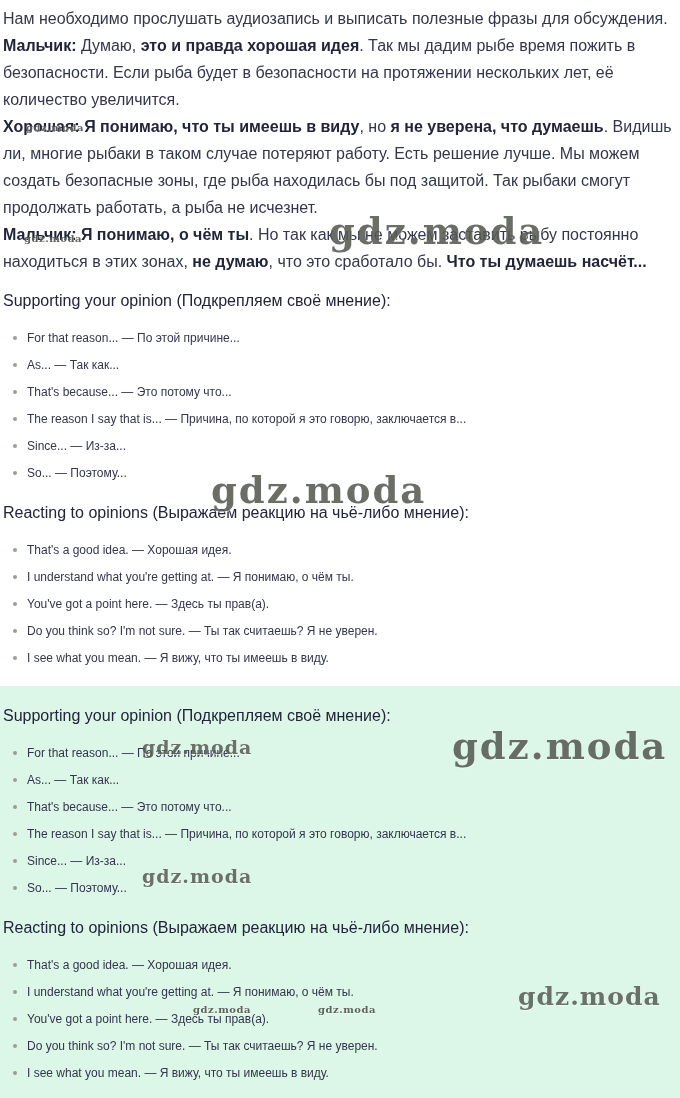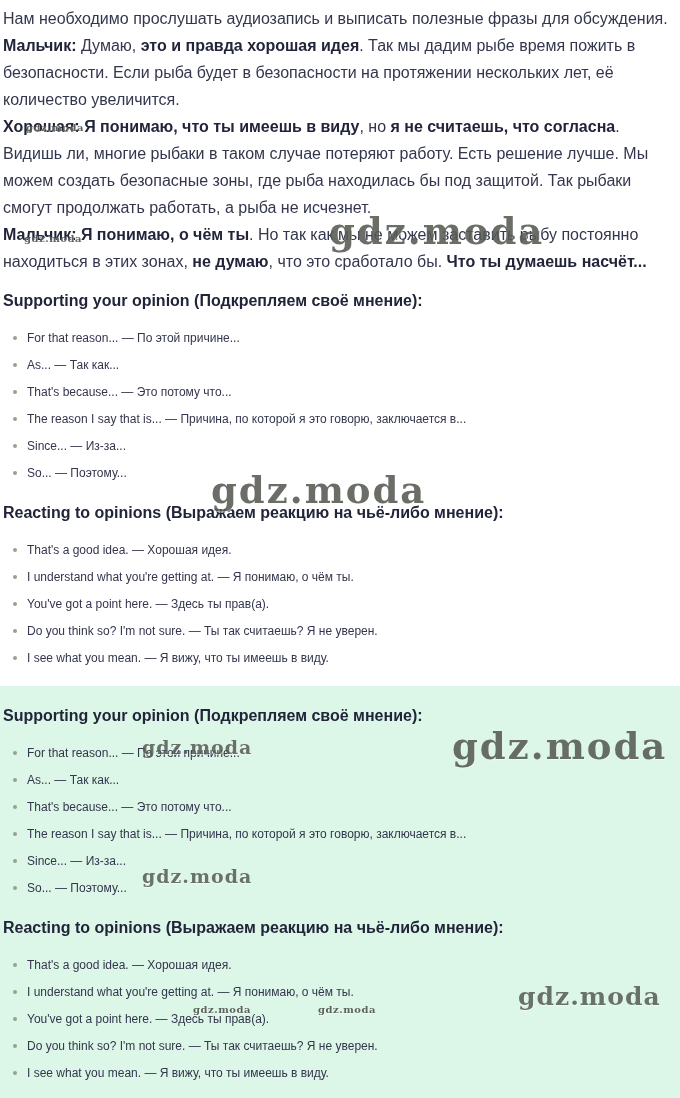--- a/index.html
+++ b/index.html
@@ -8,21 +8,21 @@
     background:#ffffff;
     font-family:"Liberation Sans", sans-serif;
     color:#33364c;
   }
   .page { position:relative; width:680px; height:1098px; }
   .content-white { padding:5px 4px 0 3px; }
   .para { margin:0; font-size:16px; line-height:27px; }
   .b { font-weight:bold; color:#22253a; }
   .phrase-heading {
     margin:12px 0 0 0; font-size:16px; line-height:27px;
-    font-weight:bold; color:#22253a;
+    font-weight:normal; color:#22253a;
   }
   .phrase-list { list-style:none; margin:11px 0 0 0; padding:0; }
   .phrase-list li {
     position:relative; padding-left:24px;
     font-size:12px; line-height:27px;
   }
   .dot {
     position:absolute; left:10px; top:11px;
     width:4px; height:4px; border-radius:50%;
     background:#9aa08f;
@@ -59,21 +59,21 @@
 <body>
 
 <div class="page">
 
   <div class="content-white">
 
     <p class="para"><span>Нам необходимо прослушать аудиозапись и выписать полезные фразы для обсуждения.</span></p>
 
     <p class="para"><span class="b">Мальчик:</span><span> Думаю, </span><span class="b">это и правда хорошая идея</span><span>. Так мы дадим рыбе время пожить в безопасности. Если рыба будет в безопасности на протяжении нескольких лет, её количество увеличится.</span></p>
 
-    <p class="para"><span class="b">Хорошая: Я понимаю, что ты имеешь в виду</span><span>, но </span><span class="b">я не считаешь, что согласна</span><span>. Видишь ли, многие рыбаки в таком случае потеряют работу. Есть решение лучше. Мы можем создать безопасные зоны, где рыба находилась бы под защитой. Так рыбаки смогут продолжать работать, а рыба не исчезнет.</span></p>
+    <p class="para"><span class="b">Хорошая: Я понимаю, что ты имеешь в виду</span><span>, но </span><span class="b">я не уверена, что думаешь</span><span>. Видишь ли, многие рыбаки в таком случае потеряют работу. Есть решение лучше. Мы можем создать безопасные зоны, где рыба находилась бы под защитой. Так рыбаки смогут продолжать работать, а рыба не исчезнет.</span></p>
 
     <p class="para"><span class="b">Мальчик: Я понимаю, о чём ты</span><span>. Но так как мы не можем заставить рыбу постоянно находиться в этих зонах, </span><span class="b">не думаю</span><span>, что это сработало бы. </span><span class="b">Что ты думаешь насчёт...</span></p>
 
     <h3 class="phrase-heading">Supporting your opinion (Подкрепляем своё мнение):</h3>
     <ul class="phrase-list">
       <li><span class="dot"></span><span>For that reason... — По этой причине...</span></li>
       <li><span class="dot"></span><span>As... — Так как...</span></li>
       <li><span class="dot"></span><span>That's because... — Это потому что...</span></li>
       <li><span class="dot"></span><span>The reason I say that is... — Причина, по которой я это говорю, заключается в...</span></li>
       <li><span class="dot"></span><span>Since... — Из-за...</span></li>

